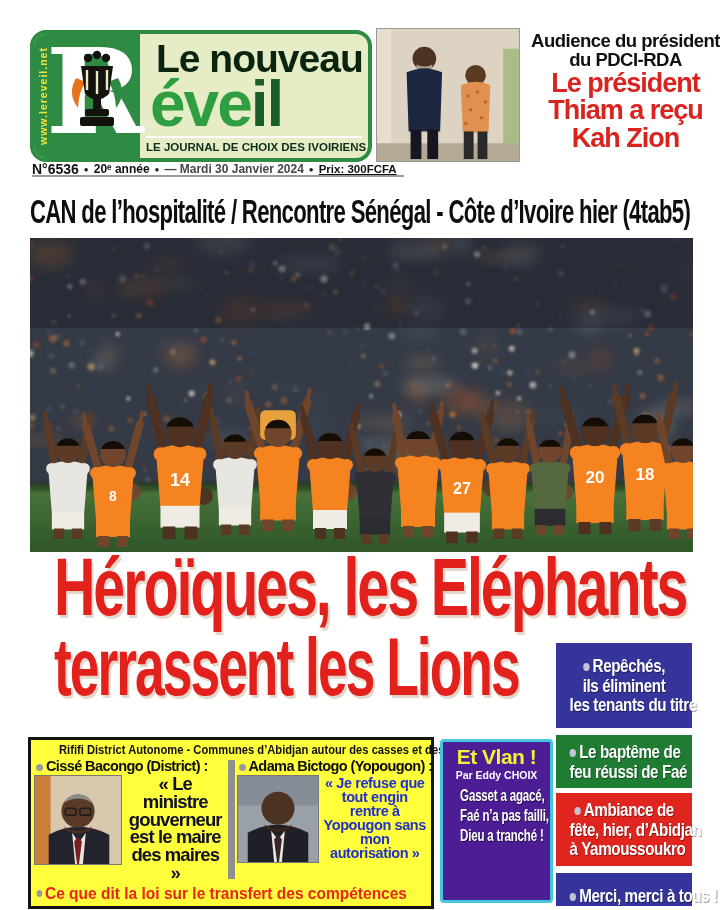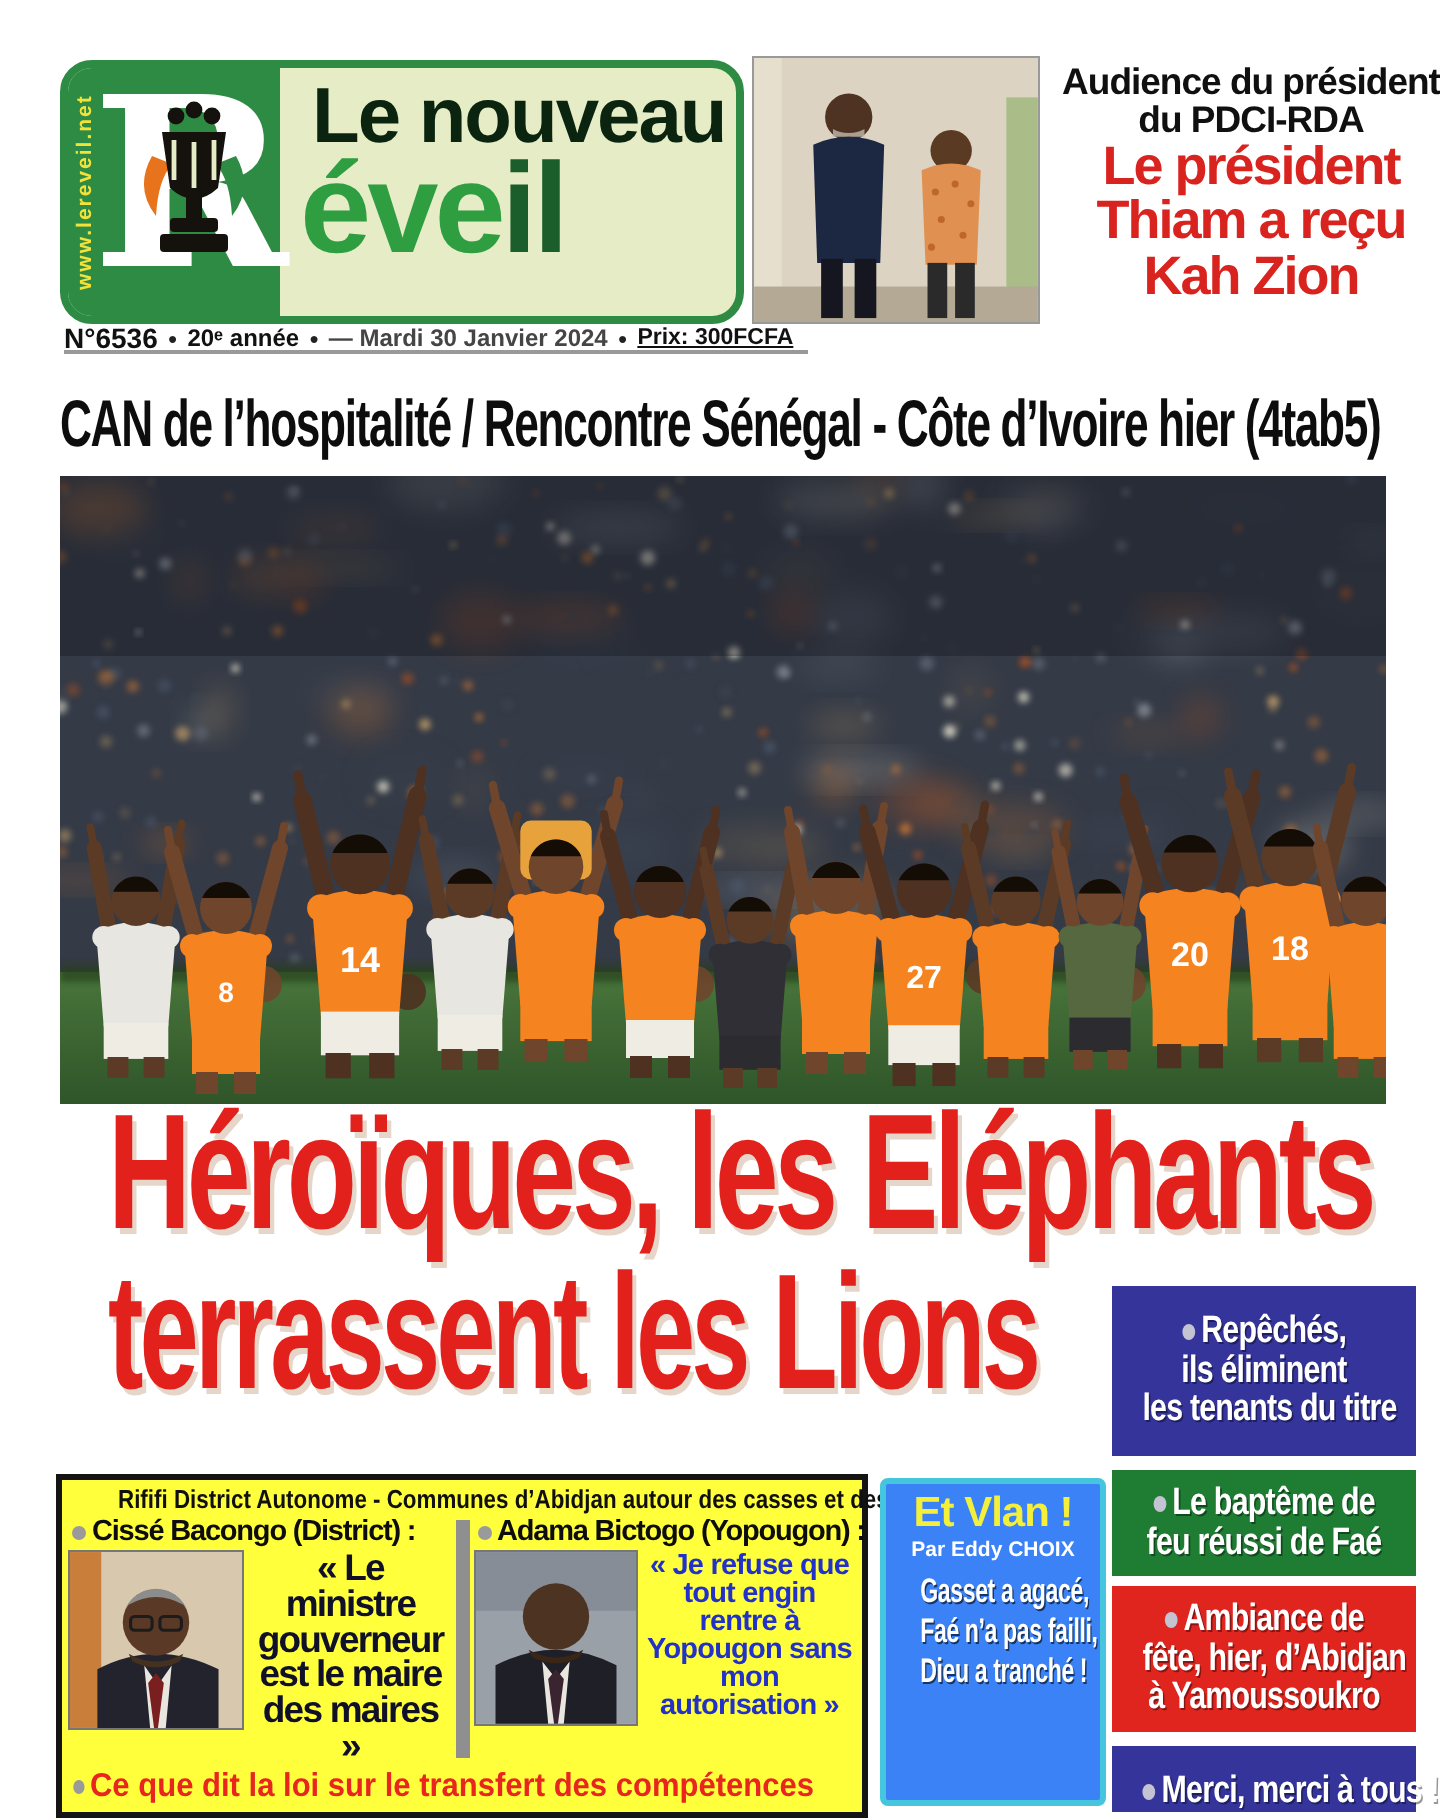--- a/index.html
+++ b/index.html
@@ -54,21 +54,21 @@
   .main-photo svg{display:block;}
 
   
   .headline{position:absolute;left:28px;top:548px;width:690px;color:#e2211c;margin-left:26px;}
   .hl{font-weight:800;font-size:82px;line-height:.95;letter-spacing:-3px;white-space:nowrap;
       transform-origin:0 0;text-shadow:3px 3px 0 rgba(150,90,40,.25);}
   .hl1{transform:scaleX(.70);}
   .hl2{transform:scaleX(.65);margin-top:2px;}
 
   
-  .sb{position:absolute;left:556px;width:152px;color:#fff;display:flex;flex-direction:column;
+  .sb{position:absolute;left:556px;width:136px;color:#fff;display:flex;flex-direction:column;
       justify-content:center;text-align:center;}
   .sb .ln{white-space:nowrap;transform:scaleX(.80);transform-origin:center;
       font-weight:800;font-size:19px;line-height:1.04;letter-spacing:-.5px;
       text-shadow:1px 1px 0 rgba(0,0,0,.4);}
   .sb1{top:643px;height:85px;}
   .sb2{top:735px;height:53px;}
   .sb3{top:793px;height:73px;}
   .sb4{top:873px;height:33px;}
   .dot{display:inline-block;width:8px;height:8px;border-radius:50%;background:#c3c3d4;
        margin-right:4px;vertical-align:middle;}
@@ -88,21 +88,21 @@
   .crow{display:flex;gap:3px;}
   .portrait{border:1px solid #777;background:#cfc4ae;flex:0 0 auto;}
   .quote{flex:1;font-weight:800;text-align:center;line-height:.96;min-width:0;}
   .q1{font-size:18.5px;color:#101028;letter-spacing:-.9px;}
   .q2{font-size:14.5px;color:#2231c8;letter-spacing:-.4px;padding-top:2px;}
   .dfoot{height:25px;font-size:16.5px;font-weight:800;color:#e8251f;white-space:nowrap;
     transform:scaleX(.94);transform-origin:0 50%;padding-left:6px;display:flex;align-items:center;}
 
   
   .etvlan{position:absolute;left:440px;top:739px;width:113px;height:164px;
-    background:#3b82f6;border:3px solid #45c6de;border-radius:4px;text-align:center;color:#fff;overflow:hidden;}
+    background:#4c1d95;border:3px solid #45c6de;border-radius:4px;text-align:center;color:#fff;overflow:hidden;}
   .evt{color:#f3ef3a;font-size:21px;font-weight:800;letter-spacing:-.5px;margin-top:3px;}
   .evb{font-size:10.5px;font-weight:700;margin-top:0px;}
   .evlines{margin-top:5px;}
   .evl{font-size:17px;font-weight:800;white-space:nowrap;transform:scaleX(.68);
     transform-origin:center;line-height:1.18;letter-spacing:-.3px;
     text-shadow:1px 1px 0 rgba(0,0,0,.6);}
 </style>
 </head>
 <body>
 
@@ -121,20 +121,21 @@
         <path d="M13,16 h32 l-4,28 q-12,11 -24,0 z" fill="#15120d"></path>
         <path d="M19,20 v20 M29,21 v23 M39,20 v20" stroke="#e6ecc6" stroke-width="2.4" fill="none"></path>
         <rect x="25" y="44" width="8" height="15" fill="#15120d"></rect>
         <rect x="17" y="59" width="24" height="7" rx="2" fill="#15120d"></rect>
         <rect x="12" y="67" width="34" height="9" rx="2" fill="#15120d"></rect>
       </svg>
     </div>
     <div class="mh-title">
       <div class="t1">Le nouveau</div>
       <div class="t2"><span>éve</span><span class="dkr">il</span></div>
+      <div class="tagline">LE JOURNAL DE CHOIX DES IVOIRIENS</div>
     </div>
   </div>
 
   <div class="top-right">
     <svg class="tr-photo" width="144" height="134" viewBox="0 0 144 134">
       <rect width="144" height="134" fill="#dcd3c2"></rect>
       <rect x="0" y="0" width="14" height="134" fill="#e7dfcd"></rect>
       <rect x="128" y="20" width="16" height="100" fill="#9db87a" opacity=".8"></rect>
       <rect y="116" width="144" height="18" fill="#b3a995"></rect>
 

